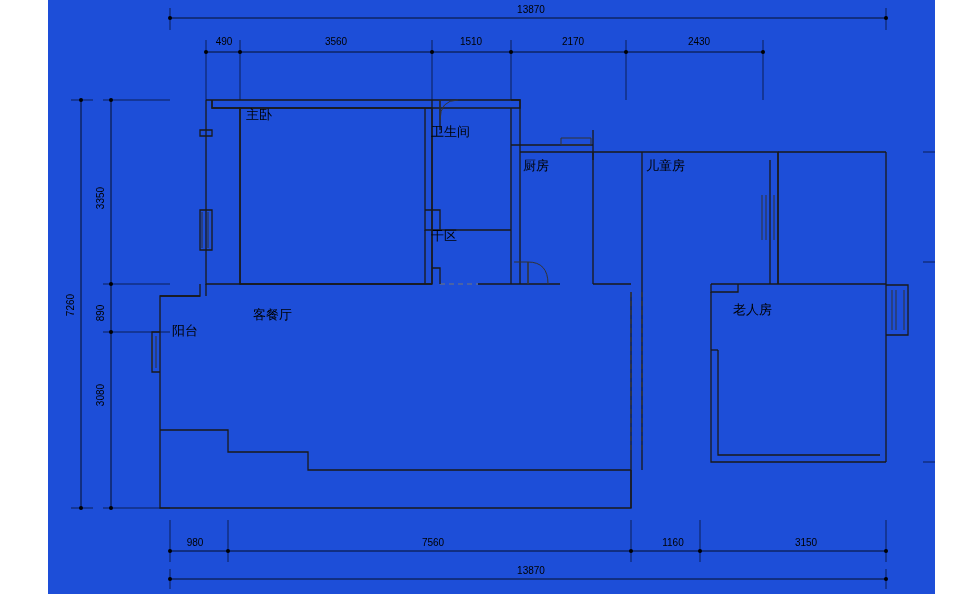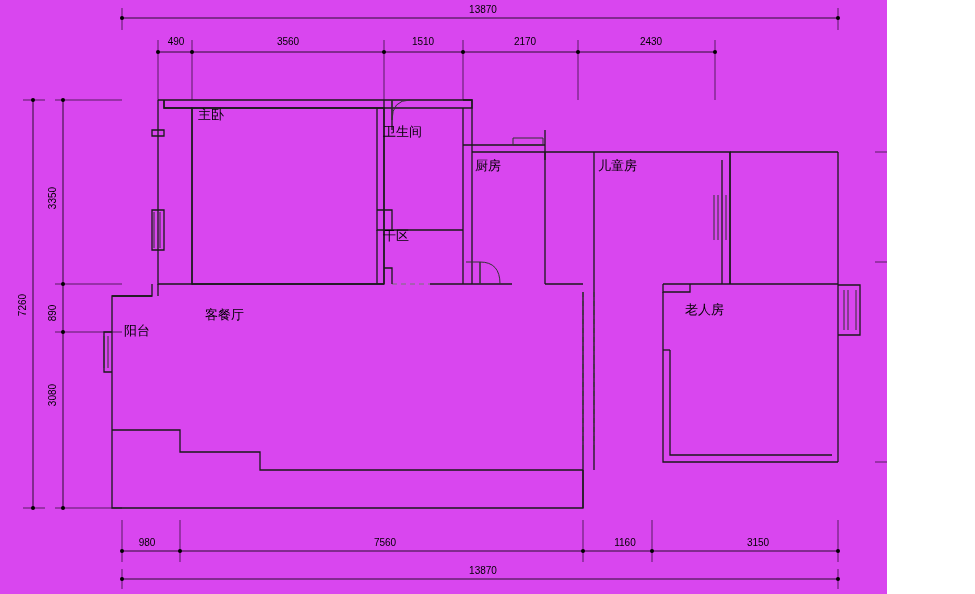--- a/index.html
+++ b/index.html
@@ -7,22 +7,23 @@
     padding: 0;
     background: #ffffff;
   }
   body {
     font-family: "Liberation Sans", sans-serif;
   }
   #plan {
     position: relative;
     width: 887px;
     height: 594px;
-    background: #d946ef;
+    background: #1d4ed8;
     overflow: hidden;
+    margin-left: 48px;
   }
   #plan svg {
     position: absolute;
     left: 0;
     top: 0;
   }
   .dimtext {
     font-size: 10px;
     fill: #000000;
     font-family: "Liberation Sans", sans-serif;

